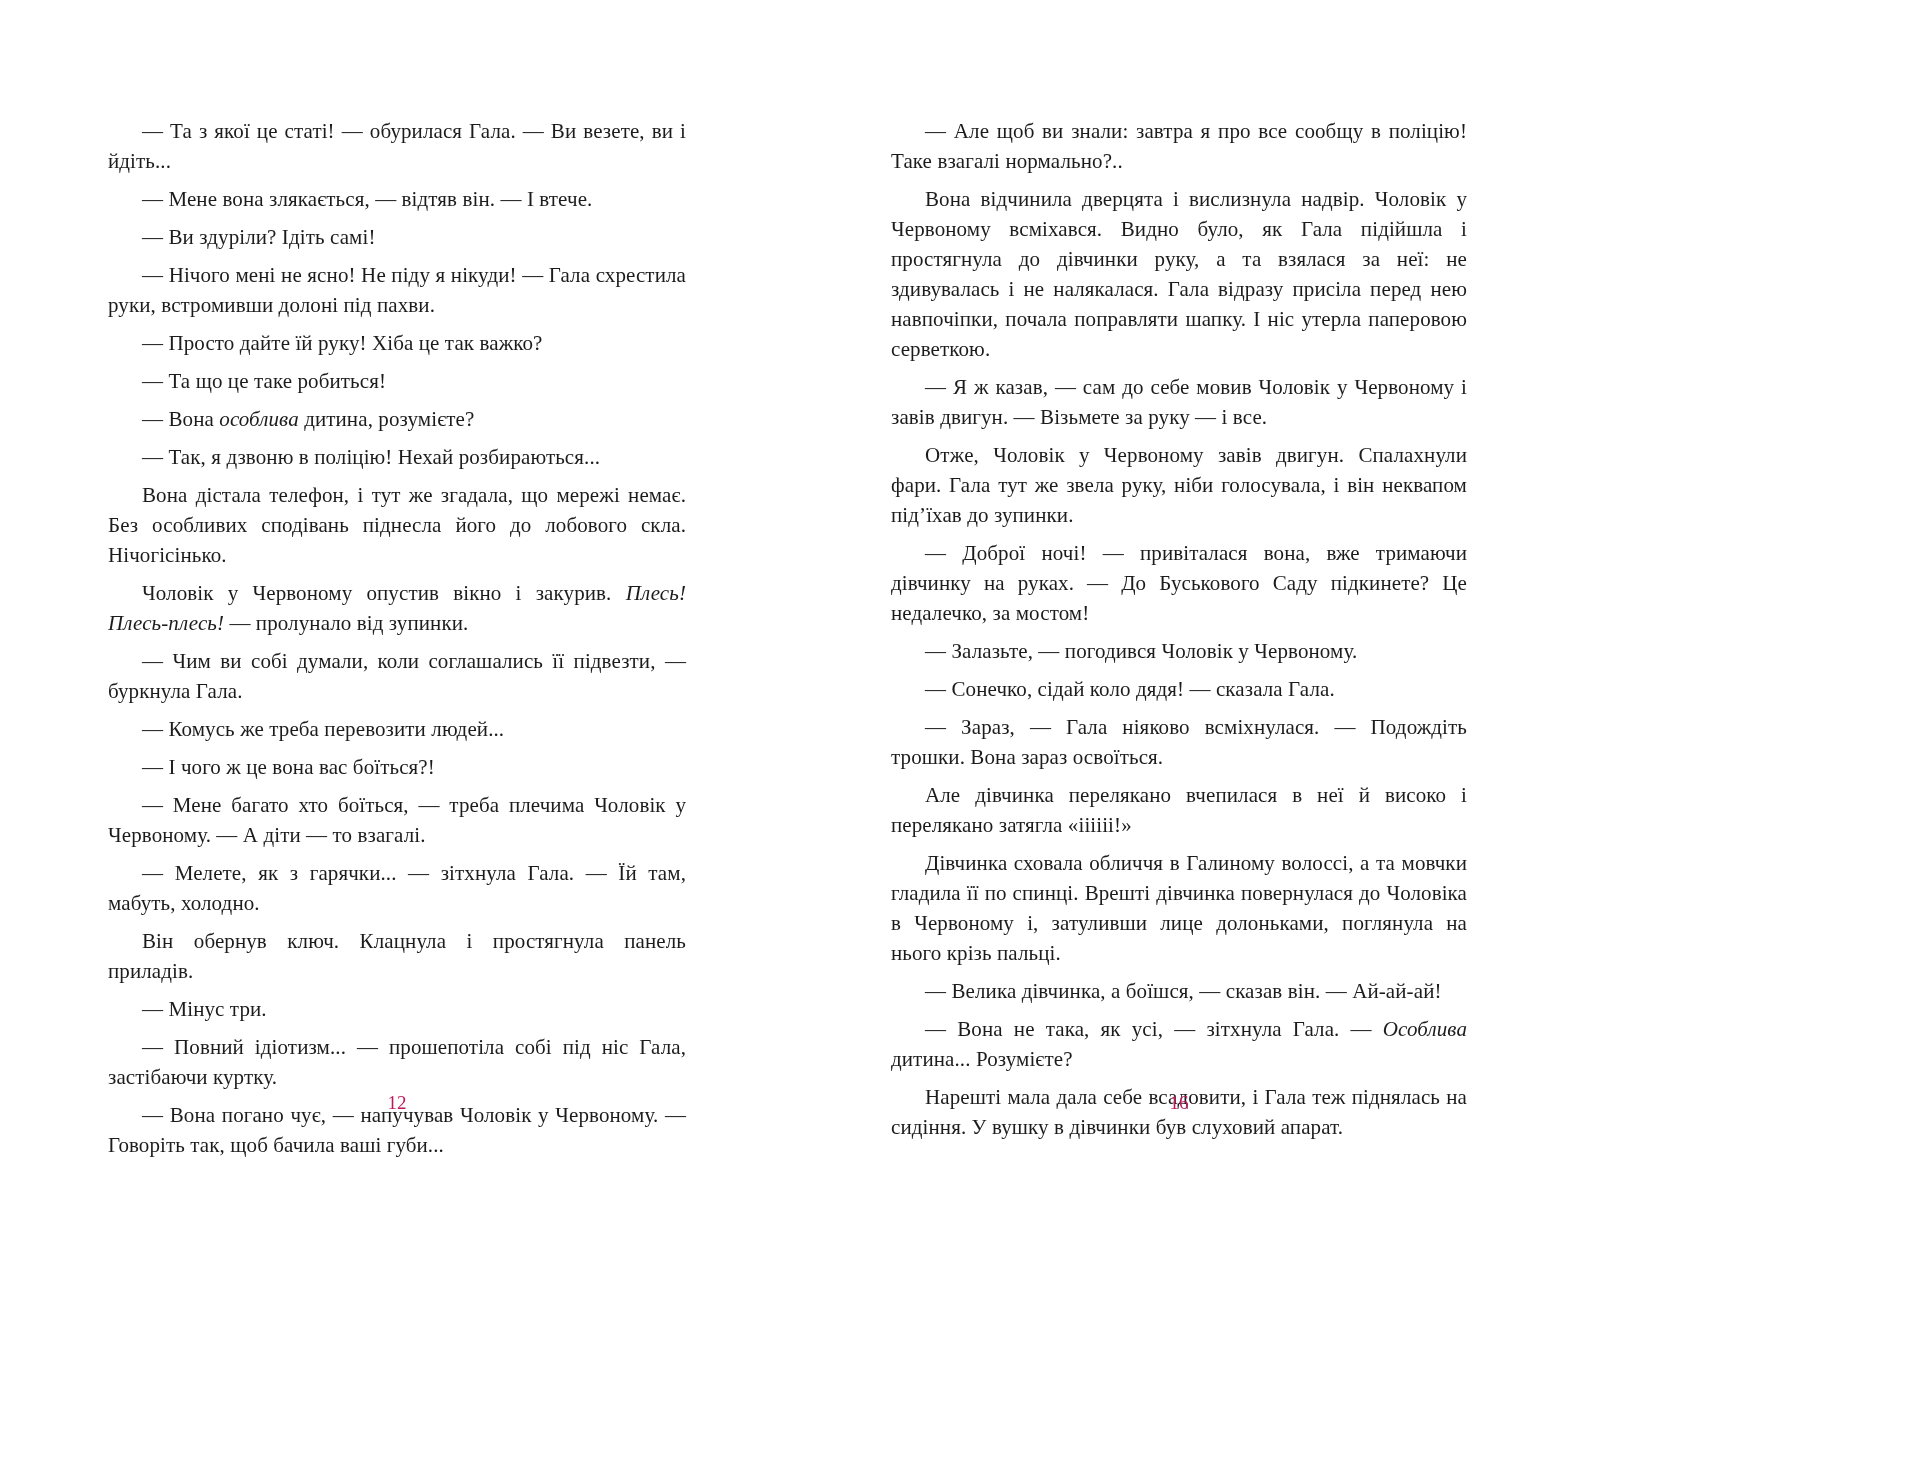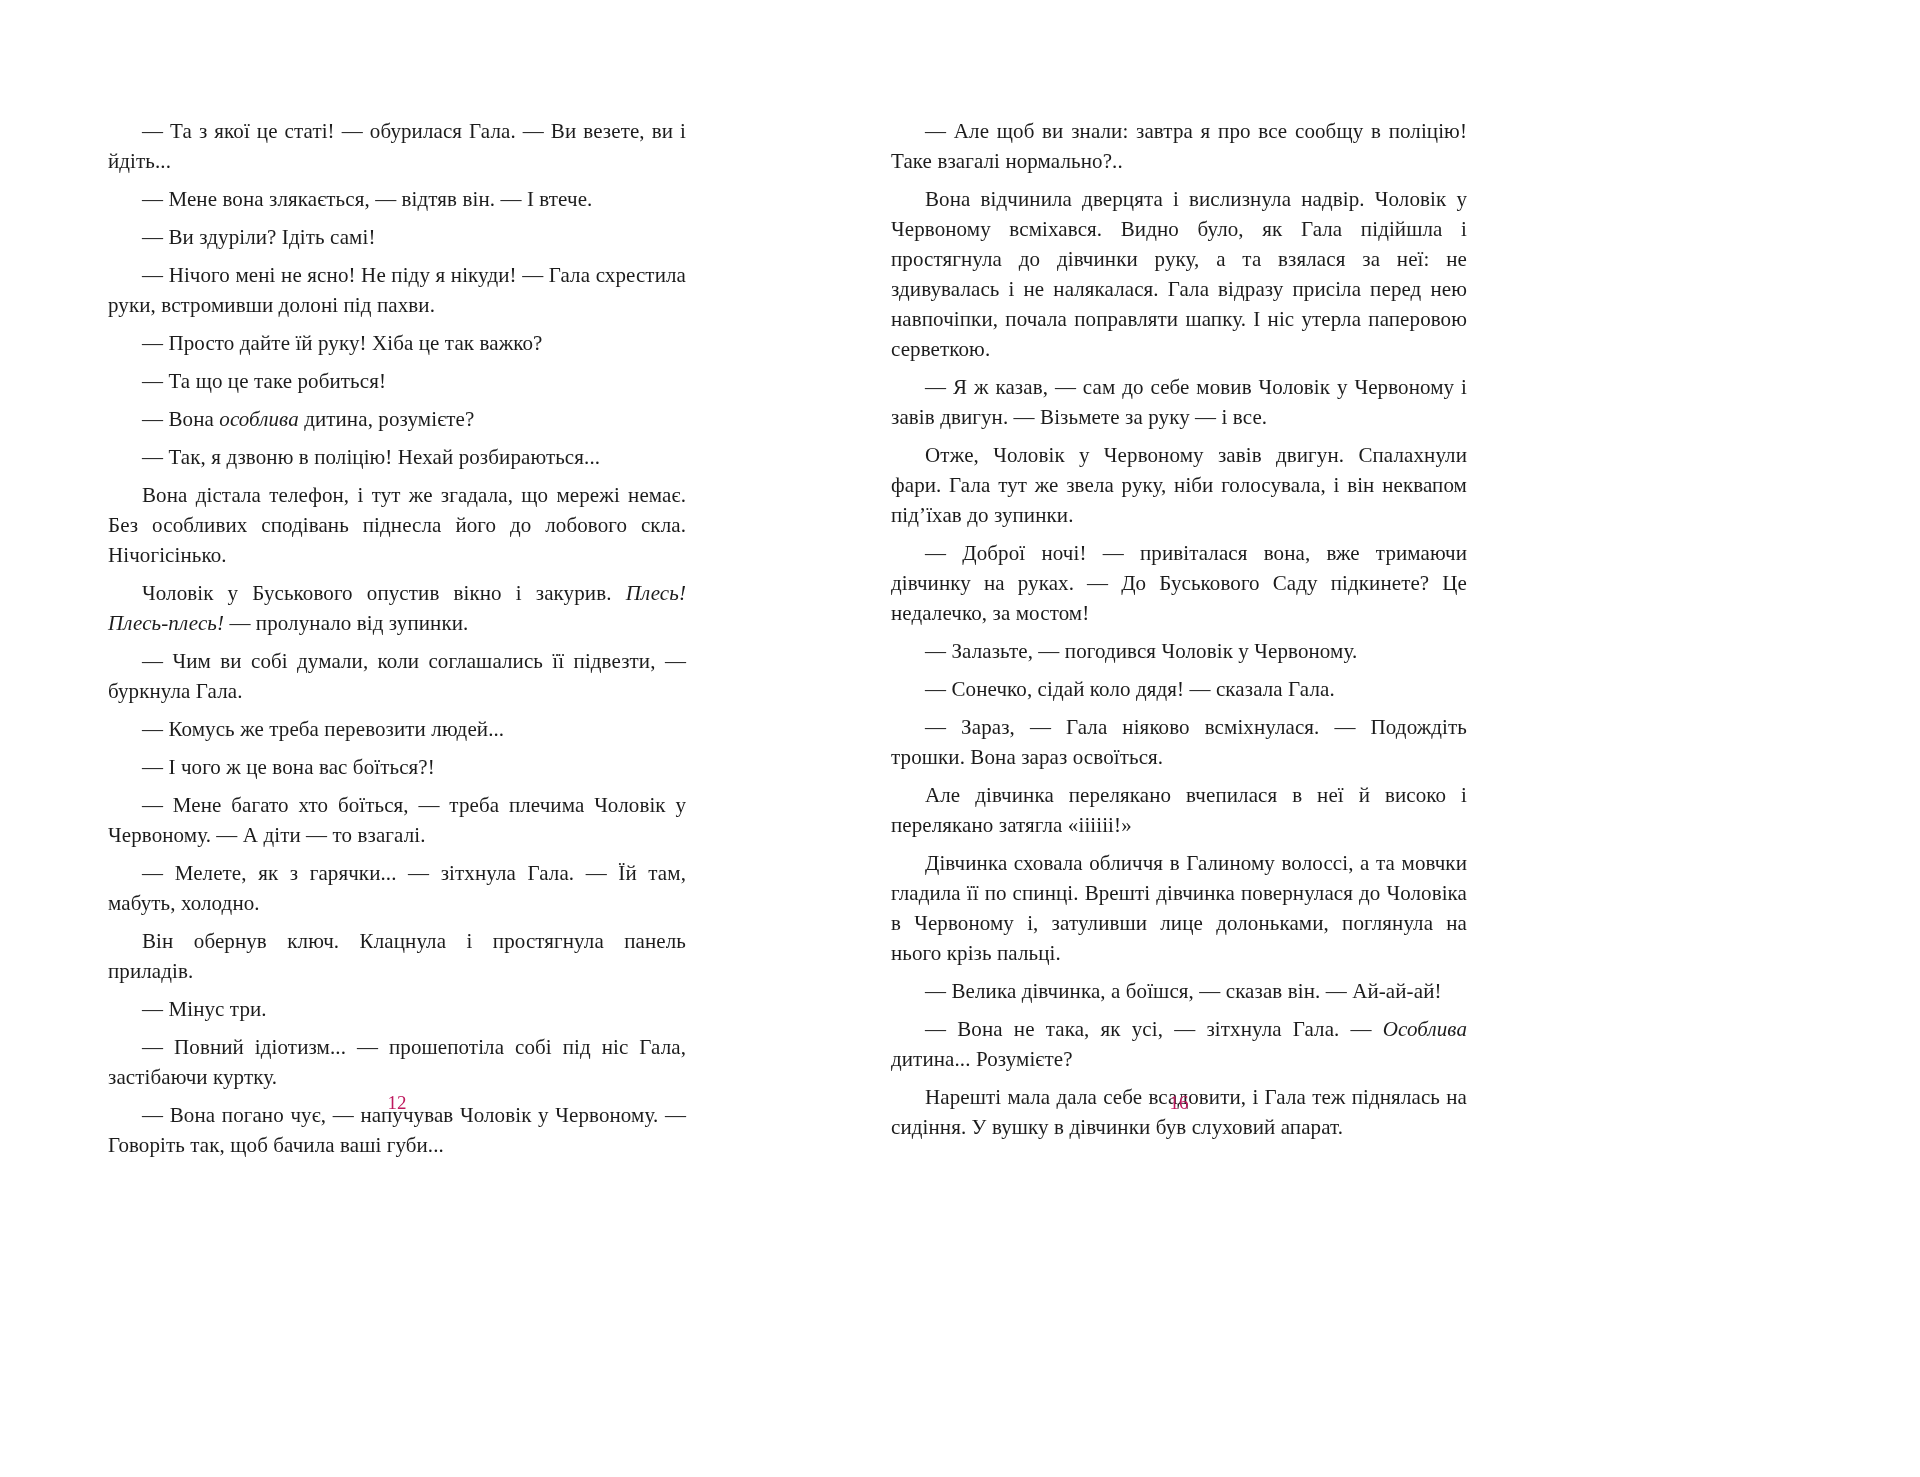--- a/index.html
+++ b/index.html
@@ -63,21 +63,21 @@
     <div class="page-text">
         <p><span>— Та з якої це статі! — обурилася Гала. — Ви везете, ви і йдіть...</span></p>
         <p><span>— Мене вона злякається, — відтяв він. — І втече.</span></p>
         <p><span>— Ви здуріли? Ідіть самі!</span></p>
         <p><span>— Нічого мені не ясно! Не піду я нікуди! — Гала схрестила руки, встромивши долоні під пахви.</span></p>
         <p><span>— Просто дайте їй руку! Хіба це так важко?</span></p>
         <p><span>— Та що це таке робиться!</span></p>
         <p><span>— Вона </span><em>особлива</em><span> дитина, розумієте?</span></p>
         <p><span>— Так, я дзвоню в поліцію! Нехай розбираються...</span></p>
         <p><span>Вона дістала телефон, і тут же згадала, що мережі немає. Без особливих сподівань піднесла його до лобового скла. Нічогісінько.</span></p>
-        <p><span>Чоловік у Буськового опустив вікно і закурив. </span><em>Плесь! Плесь-плесь!</em><span> — пролунало від зупинки.</span></p>
+        <p><span>Чоловік у Червоному опустив вікно і закурив. </span><em>Плесь! Плесь-плесь!</em><span> — пролунало від зупинки.</span></p>
         <p><span>— Чим ви собі думали, коли соглашались її підвезти, — буркнула Гала.</span></p>
         <p><span>— Комусь же треба перевозити людей...</span></p>
         <p><span>— І чого ж це вона вас боїться?!</span></p>
         <p><span>— Мене багато хто боїться, — треба плечима Чоловік у Червоному. — А діти — то взагалі.</span></p>
         <p><span>— Мелете, як з гарячки... — зітхнула Гала. — Їй там, мабуть, холодно.</span></p>
         <p><span>Він обернув ключ. Клацнула і простягнула панель приладів.</span></p>
         <p><span>— Мінус три.</span></p>
         <p><span>— Повний ідіотизм... — прошепотіла собі під ніс Гала, застібаючи куртку.</span></p>
         <p><span>— Вона погано чує, — напучував Чоловік у Червоному. — Говоріть так, щоб бачила ваші губи...</span></p>
       </div>

